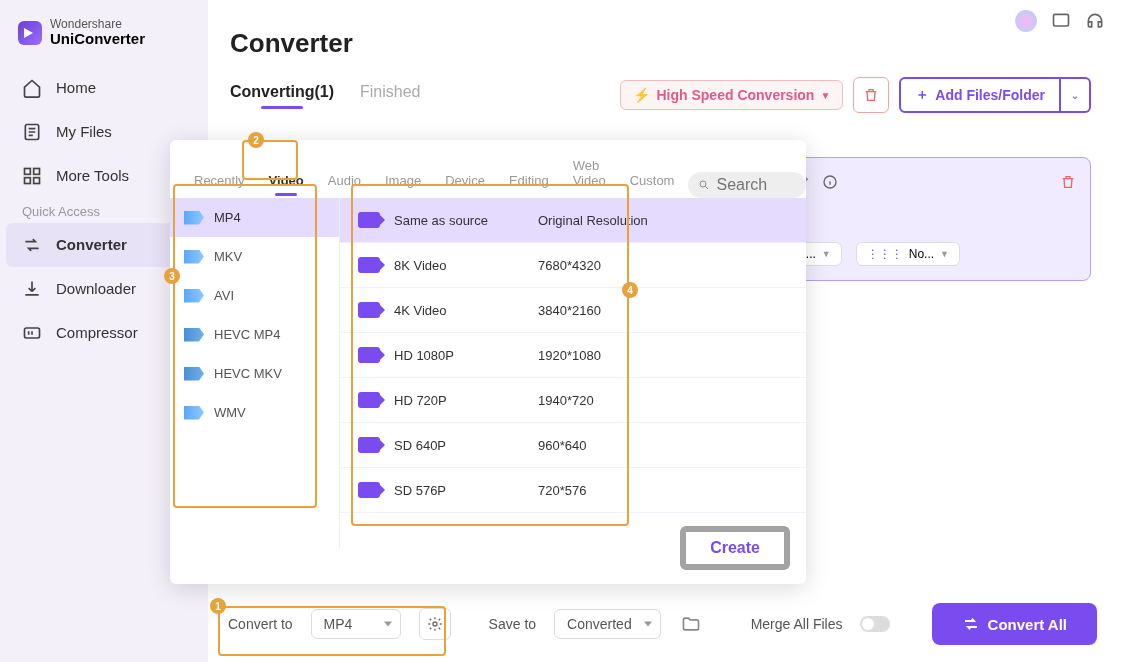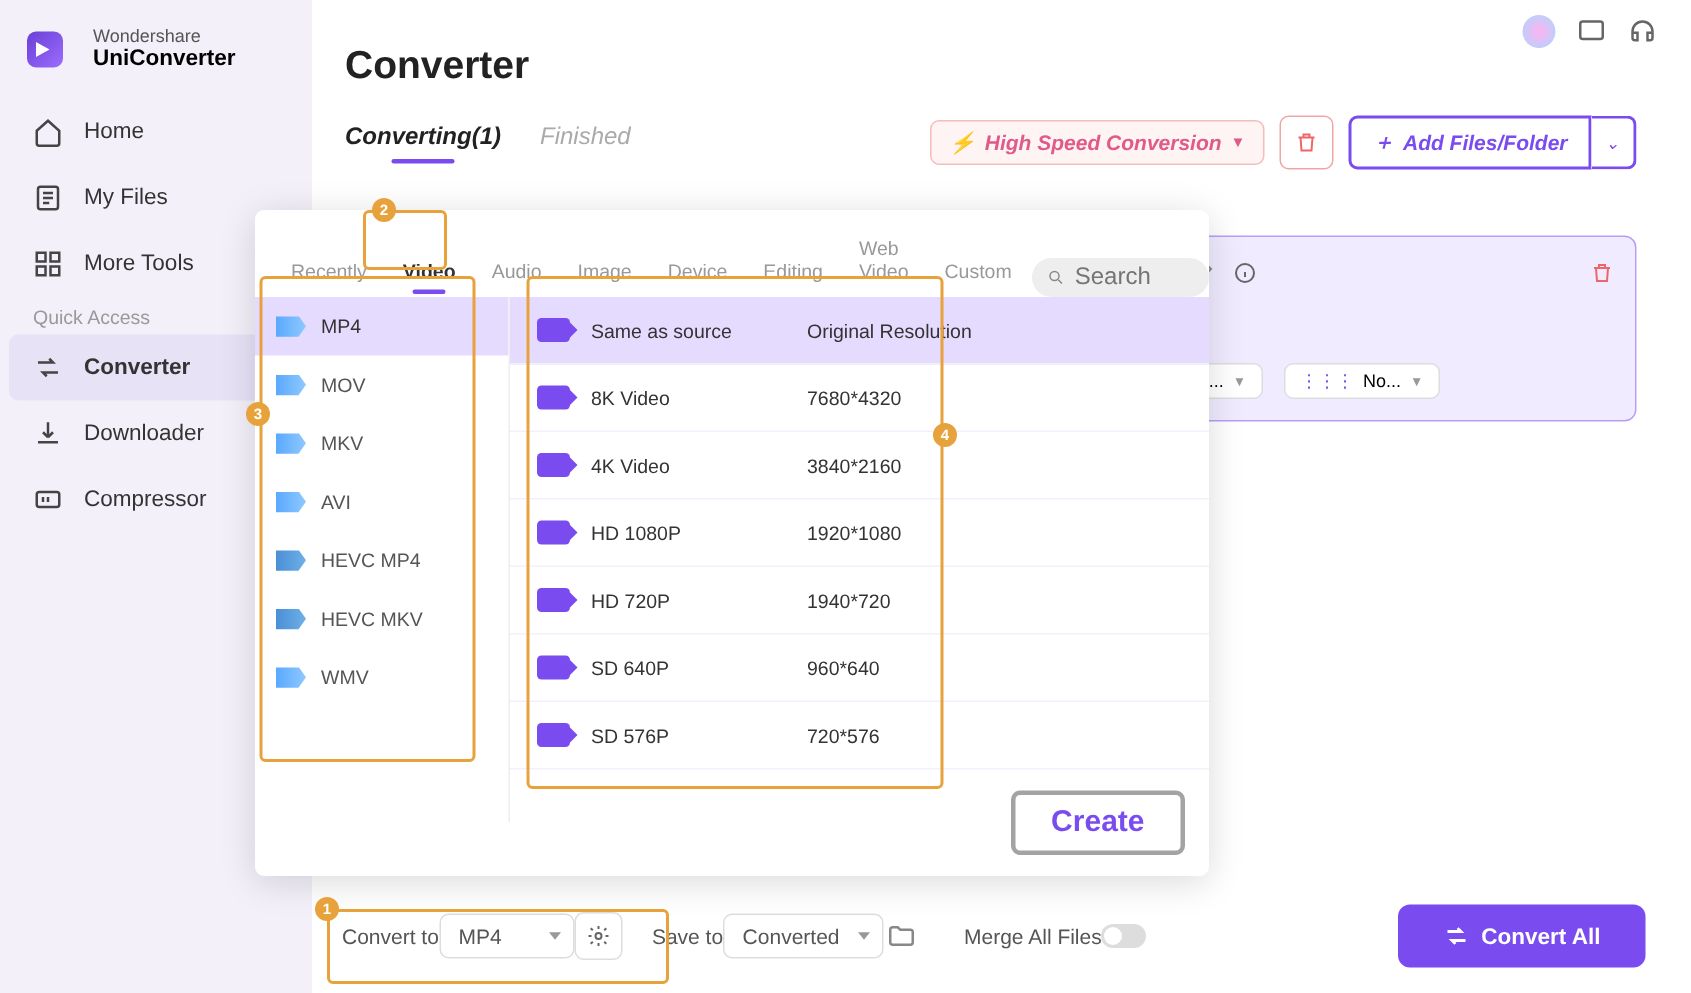--- a/index.html
+++ b/index.html
@@ -1,39 +1,39 @@
 <!DOCTYPE html>
 <html><head>
 <meta charset="utf-8">
 <style>
 * { box-sizing: border-box; margin: 0; padding: 0; font-family: -apple-system, BlinkMacSystemFont, "Segoe UI", Arial, sans-serif; }
 body { width: 1127px; height: 662px; background: #fff; position: relative; overflow: hidden; }
 
 
 .sidebar { position: absolute; left: 0; top: 0; width: 208px; height: 100%; background: #f3f0fa; padding-top: 18px; }
-.logo { display: flex; align-items: center; gap: 20px; padding: 0 18px 18px; }
+.logo { display: flex; align-items: center; gap: 8px; padding: 0 18px 18px; }
 .logo-icon { width: 24px; height: 24px; background: linear-gradient(135deg,#6b3fd6,#9b6dff); border-radius: 6px; position: relative; }
 .logo-icon::after { content:""; position:absolute; left:6px; top:7px; width:0; height:0; border-left:9px solid #fff; border-top:5px solid transparent; border-bottom:5px solid transparent; }
 .logo-text { font-size: 12px; color:#555; line-height:1.1; }
 .logo-text strong { font-size: 15px; color:#000; display:block; }
 .nav-item { display:flex; align-items:center; gap:14px; padding: 12px 22px; font-size:15px; color:#333; cursor:pointer; }
 .nav-item.active { background:#e8e2f7; font-weight:600; border-radius:6px; margin:0 6px; padding:12px 16px;}
 .quick-label { font-size:13px; color:#999; padding: 6px 22px 4px; }
 .nav-icon { width:20px; height:20px; display:flex; align-items:center; justify-content:center; color:#444; }
 
 
 .top-icons { position:absolute; top:10px; right:22px; display:flex; gap:14px; align-items:center; }
 .avatar { width:22px; height:22px; border-radius:50%; background: radial-gradient(circle,#ffb3f0,#a8d8ff); }
 .top-icon { width:20px; height:20px; color:#666; }
 
 
 .main { position:absolute; left:208px; top:0; right:0; bottom:0; padding: 28px 36px 0 22px; }
 .page-title { font-size:26px; font-weight:700; color:#222; margin-bottom:18px; }
 
-.tabs-row { display:flex; align-items:center; justify-content:space-between; margin-bottom:12px;font-style:italic; }
+.tabs-row { display:flex; align-items:center; justify-content:space-between; margin-bottom:12px; }
 .main-tabs { display:flex; gap:26px; }
 .main-tab { font-size:16px; color:#aaa; padding-bottom:6px; cursor:pointer; position:relative; }
 .main-tab.active { color:#222; font-weight:600; }
 .main-tab.active::after { content:""; position:absolute; left:30%; right:30%; bottom:-2px; height:3px; background:#7a4cf0; border-radius:3px; }
 
 .actions { display:flex; gap:10px; align-items:center; }
 .high-speed { border:1px solid #f5bcbc; background:#fff4f4; color:#e05a8a; border-radius:6px; padding:6px 12px; font-size:14px; display:flex; align-items:center; gap:6px; cursor:pointer; font-weight:600;}
 .trash-btn { width:36px; height:36px; border:1px solid #f1a6a6; border-radius:6px; display:flex; align-items:center; justify-content:center; color:#e66; cursor:pointer; background:#fff;}
 .add-btn { border:2px solid #7a4cf0; color:#7a4cf0; border-radius:6px 0 0 6px; padding:7px 14px; font-size:14px; font-weight:600; display:flex; align-items:center; gap:6px; cursor:pointer; background:#fff;}
 .add-more { border:2px solid #7a4cf0; border-left:none; border-radius:0 6px 6px 0; width:30px; display:flex; align-items:center; justify-content:center; color:#7a4cf0; cursor:pointer; background:#fff;}
@@ -62,28 +62,28 @@
 .fmt-icon.hevc { background:linear-gradient(90deg,#4a8fd6,#6fb0e8);}
 
 .res-col { flex:1; overflow:auto;}
 .res-item { display:flex; align-items:center; gap:14px; padding:14px 18px; font-size:13px; color:#333; cursor:pointer; border-bottom:1px solid #f4f0fb;}
 .res-item.selected { background:#e5dbff;}
 .res-icon { width:22px; height:16px; background:#7a4cf0; border-radius:3px; position:relative;}
 .res-icon::after { content:""; position:absolute; right:-5px; top:3px; width:0; height:0; border-left:5px solid #7a4cf0; border-top:5px solid transparent; border-bottom:5px solid transparent;}
 .res-name { width:130px; }
 .res-val { color:#333;}
 
-.create-btn { position:absolute; right:16px; bottom:14px; border:3px solid #a3a3a3; color:#7a4cf0; background:#fff; border-radius:6px; padding:7px 24px; font-size:20px; font-weight:600; cursor:pointer;}
+.create-btn { position:absolute; right:16px; bottom:14px; border:6px solid #a3a3a3; color:#7a4cf0; background:#fff; border-radius:6px; padding:7px 24px; font-size:16px; font-weight:600; cursor:pointer;}
 
 
 .anno { position:absolute; border:2px solid #e8a23c; border-radius:4px; z-index:20; pointer-events:none;}
 .anno-badge { position:absolute; width:16px; height:16px; background:#e8a23c; border-radius:50%; color:#fff; font-size:10px; display:flex; align-items:center; justify-content:center; font-weight:700; z-index:21;}
 
 
-.bottom-bar { position:absolute; left:208px; right:0; bottom:12px; height:52px; display:flex; align-items:center; padding: 0 30px 0 20px; font-size:14px; color:#555;}
+.bottom-bar { position:absolute; left:208px; right:0; bottom:12px; height:52px; display:flex; align-items:center; padding: 0 30px 0 20px; gap:18px; font-size:14px; color:#555;}
 .select-like { border:1px solid #ddd; border-radius:6px; padding:6px 28px 6px 12px; background:#fff; position:relative; cursor:pointer; min-width:90px;}
 .select-like::after { content:""; position:absolute; right:8px; top:50%; width:0; height:0; border-left:4px solid transparent; border-right:4px solid transparent; border-top:5px solid #999; transform:translateY(-50%);}
 .gear-btn { width:32px; height:32px; border:1px solid #ddd; border-radius:6px; display:flex; align-items:center; justify-content:center; cursor:pointer; background:#fff;}
 .folder-btn { width:24px; height:24px; color:#888; cursor:pointer; display:flex; align-items:center; justify-content:center;}
 .toggle { width:30px; height:16px; background:#ddd; border-radius:10px; position:relative; cursor:pointer;}
 .toggle::after { content:""; position:absolute; left:2px; top:2px; width:12px; height:12px; background:#fff; border-radius:50%;}
 .convert-all { margin-left:auto; background:#7a4cf0; color:#fff; border:none; border-radius:8px; padding:12px 30px; font-size:15px; font-weight:600; display:flex; align-items:center; gap:8px; cursor:pointer;}
 
 svg { width:100%; height:100%; }
 </style>
@@ -242,24 +242,20 @@
     </div>
   </div>
   <div class="popup-body">
     <div class="format-col">
       <div class="format-item selected">
           <span class="fmt-icon"></span>
           <span>MP4</span>
         </div>
       <div class="format-item">
           <span class="fmt-icon"></span>
-          <span>MOV</span>
-        </div>
-      <div class="format-item">
-          <span class="fmt-icon"></span>
           <span>MKV</span>
         </div>
       <div class="format-item">
           <span class="fmt-icon"></span>
           <span>AVI</span>
         </div>
       <div class="format-item">
           <span class="fmt-icon hevc"></span>
           <span>HEVC MP4</span>
         </div>

